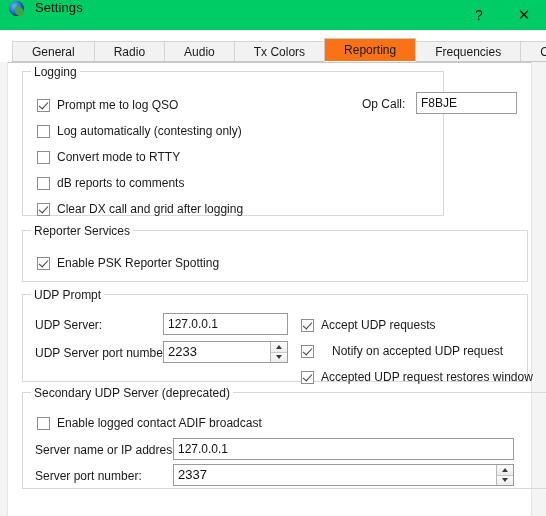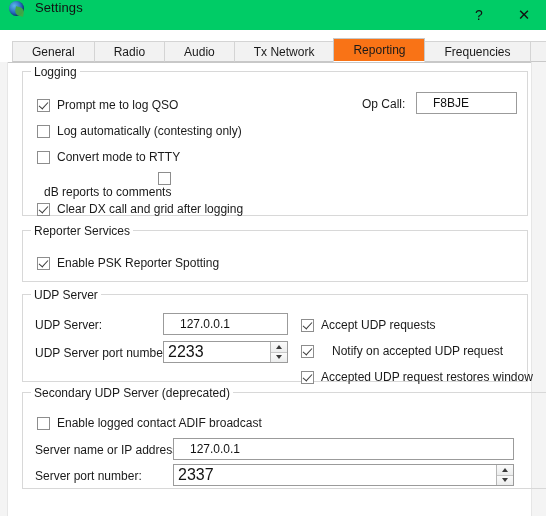--- a/index.html
+++ b/index.html
@@ -189,38 +189,38 @@
     line-height: 16px;
   }
   .tinput {
     position: absolute;
     box-sizing: border-box;
     border: 1px solid #9b9b9b;
     background: #ffffff;
     font-family: "Liberation Sans", sans-serif;
     font-size: 12px;
     color: #111111;
-    padding: 0 16px;
+    padding: 0 4px;
     height: 22px;
     line-height: 20px;
     outline: none;
   }
   .spin-wrap {
     position: absolute;
     box-sizing: border-box;
     border: 1px solid #9b9b9b;
     background: #ffffff;
     height: 22px;
     display: flex;
     align-items: stretch;
   }
   .spin-wrap .val {
     flex: 1 1 auto;
     padding: 0 4px;
-    font-size: 16px;
+    font-size: 13px;
     line-height: 20px;
     color: #111111;
   }
   .spin-btns {
     width: 16px;
     flex: 0 0 auto;
     display: flex;
     flex-direction: column;
     border-left: 1px solid #b6b6b6;
     background: #f0f0f0;
@@ -259,48 +259,48 @@
     <div class="title-btn">?</div>
     <div class="title-btn close">✕</div>
   </div>
 </div>
 
 <div class="tabbar">
   <div class="tabstrip">
     <div class="tab">General</div>
     <div class="tab">Radio</div>
     <div class="tab">Audio</div>
-    <div class="tab">Tx Network</div>
+    <div class="tab">Tx Colors</div>
     <div class="tab active">Reporting</div>
     <div class="tab">Frequencies</div>
     <div class="tab">Colors</div>
     <div class="tab">Advanced</div>
   </div>
 </div>
 
 <div class="panel"></div>
 <div class="panel-edge-left"></div>
 <div class="panel-edge-right"></div>
 
-<div class="group" style="left:22px; top:71px; width:506px; height:145px;">
+<div class="group" style="left:22px; top:71px; width:422px; height:145px;">
   <div class="legend">Logging</div>
 
   <div class="cb-row" style="left:14px; top:22px;">
     <span class="cb checked"></span>
     <span class="cb-label">Prompt me to log QSO</span>
   </div>
   <div class="cb-row" style="left:14px; top:48px;">
     <span class="cb"></span>
     <span class="cb-label">Log automatically (contesting only)</span>
   </div>
   <div class="cb-row" style="left:14px; top:74px;">
     <span class="cb"></span>
     <span class="cb-label">Convert mode to RTTY</span>
   </div>
-  <div class="cb-row" style="left:14px; top:100px;flex-direction:column;">
+  <div class="cb-row" style="left:14px; top:100px;">
     <span class="cb"></span>
     <span class="cb-label">dB reports to comments</span>
   </div>
   <div class="cb-row" style="left:14px; top:126px;">
     <span class="cb checked"></span>
     <span class="cb-label">Clear DX call and grid after logging</span>
   </div>
 
   <div class="field-label" style="left:339px; top:24px;">Op Call:</div>
   <div class="tinput" style="left:393px; top:20px; width:101px;">F8BJE</div>
@@ -308,21 +308,21 @@
 
 <div class="group" style="left:22px; top:230px; width:506px; height:52px;">
   <div class="legend">Reporter Services</div>
   <div class="cb-row" style="left:14px; top:21px;">
     <span class="cb checked"></span>
     <span class="cb-label">Enable PSK Reporter Spotting</span>
   </div>
 </div>
 
 <div class="group" style="left:22px; top:294px; width:506px; height:88px;">
-  <div class="legend">UDP Server</div>
+  <div class="legend">UDP Prompt</div>
 
   <div class="field-label" style="left:12px; top:22px;">UDP Server:</div>
   <div class="tinput" style="left:140px; top:18px; width:125px;">127.0.0.1</div>
 
   <div class="field-label" style="left:12px; top:50px;">UDP Server port number:</div>
   <div class="spin-wrap" style="left:140px; top:46px; width:125px;">
     <div class="val">2233</div>
     <div class="spin-btns">
       <div class="spin-btn up">
           <span class="arrow-up"></span>

